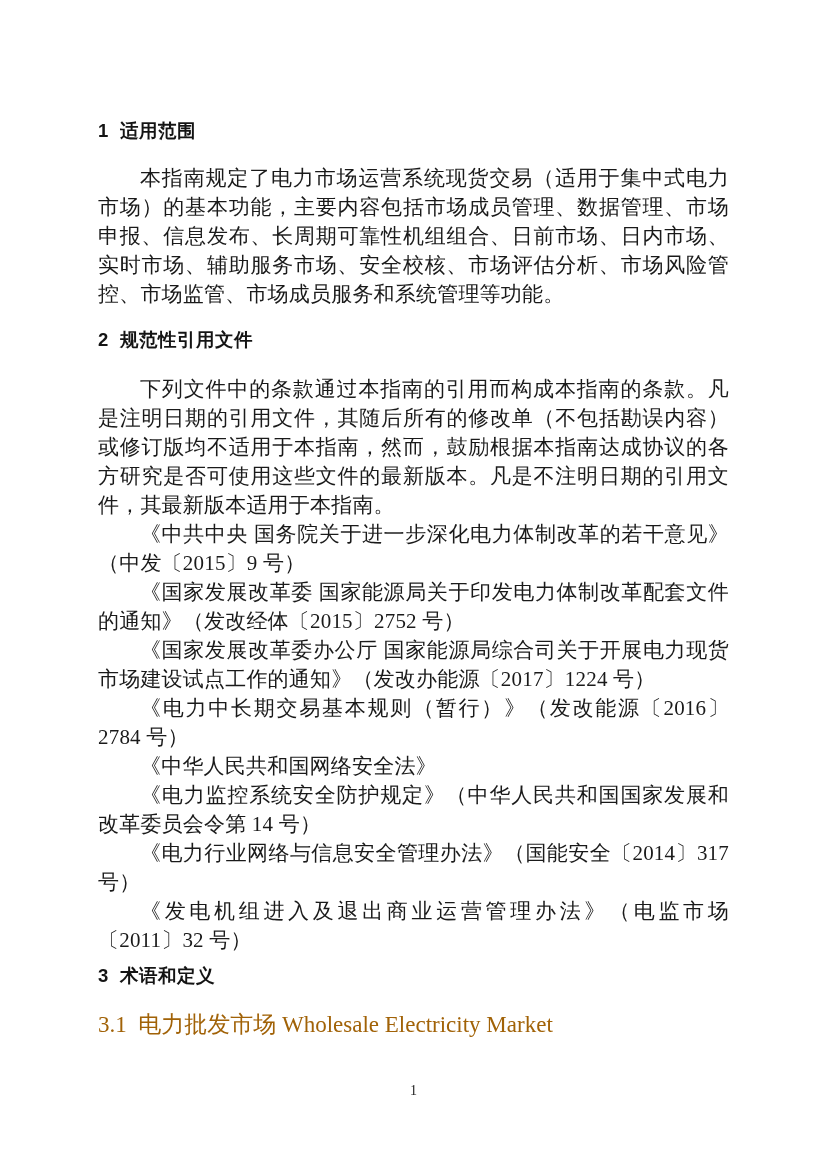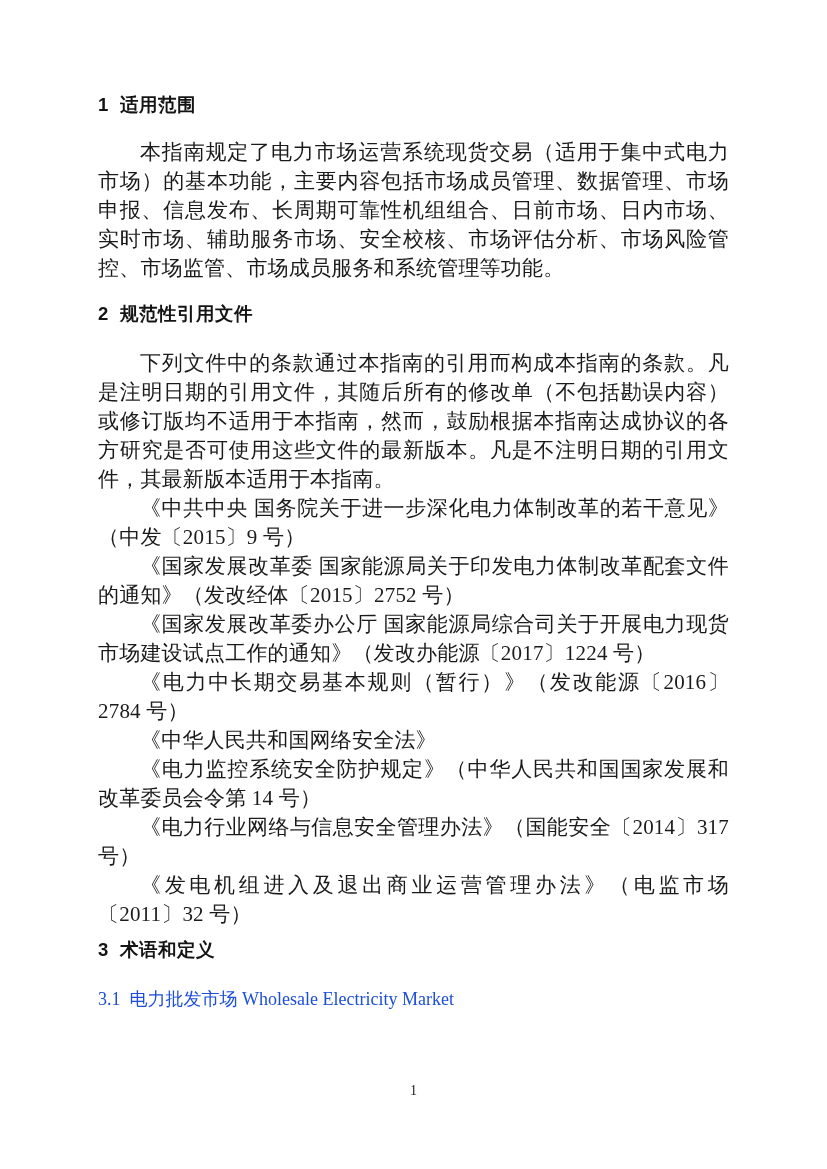--- a/index.html
+++ b/index.html
@@ -15,21 +15,21 @@
   .page {
     position: absolute;
     inset: 0;
     background: #ffffff;
   }
   .content {
     position: absolute;
     top: 0;
     left: 98px;
     width: 631px;
-    padding-top: 90px;
+    padding-top: 116px;
   }
   .heading {
     font-family: "Liberation Sans", "DejaVu Sans", sans-serif;
     font-weight: bold;
     font-size: 18.5px;
     line-height: 30px;
     color: #141414;
     letter-spacing: 0.5px;
     white-space: pre-wrap;
   }
@@ -39,24 +39,24 @@
     font-size: 21px;
     line-height: 29px;
     text-align: justify;
     text-indent: 2em;
     letter-spacing: 0.2px;
   }
   .para.lead-1 { margin-top: 18px; }
   .para.lead-2 { margin-top: 20px; }
   .subheading {
     margin-top: 20px;
-    font-size: 18px;
+    font-size: 23px;
     line-height: 28px;
     font-weight: normal;
-    color: #1d4ed8;
+    color: #a16207;
     white-space: pre-wrap;
   }
   .page-number {
     position: absolute;
     top: 1082px;
     left: 0;
     width: 827px;
     text-align: center;
     font-size: 14px;
     line-height: 18px;

